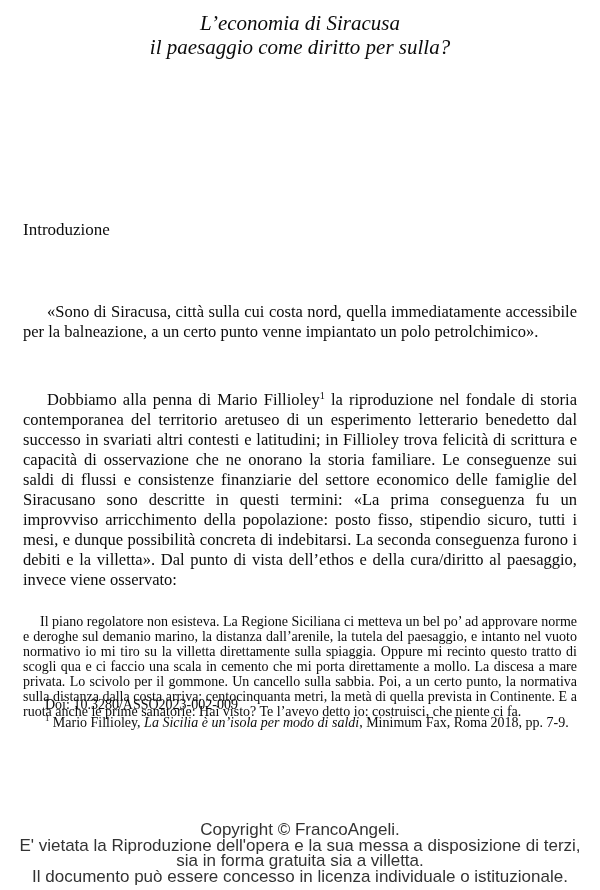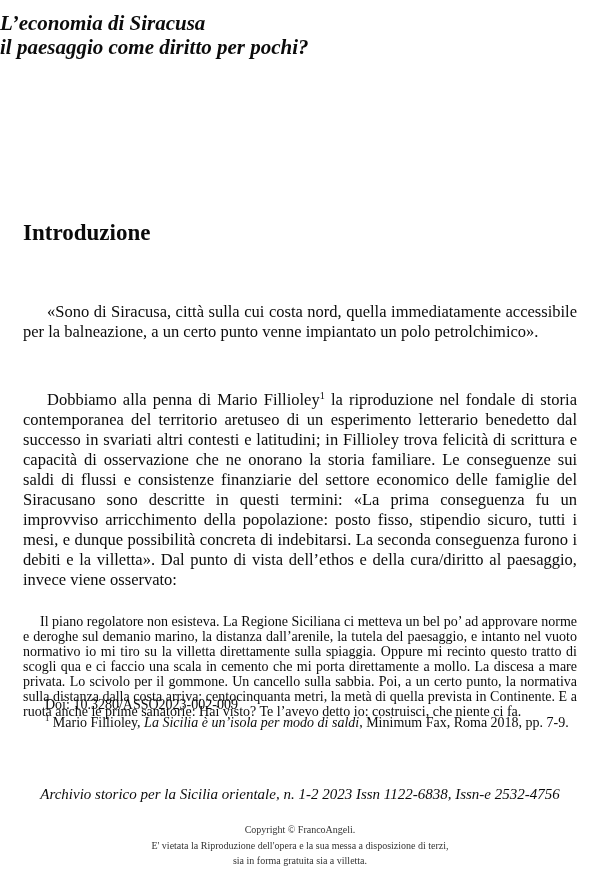--- a/index.html
+++ b/index.html
@@ -12,39 +12,40 @@
     background: #ffffff;
     color: #0b0b0b;
     font-family: "Liberation Serif", "DejaVu Serif", serif;
     overflow: hidden;
   }
   .title-block {
     position: absolute;
     top: 12px;
     left: 0;
     right: 0;
+    text-align: center;
     font-style: italic;
     font-size: 21px;
     line-height: 23.5px;
-    font-weight: bold;
+    font-weight: normal;
   }
   .byline {
     position: absolute;
     top: 104px;
     left: 0;
     right: 0;
     text-align: center;
     font-size: 17.5px;
   }
   .section-heading {
     position: absolute;
     top: 220px;
     left: 23px;
-    font-weight: bold;
-    font-size: 23px;
+    font-weight: normal;
+    font-size: 17px;
   }
   .body-text {
     position: absolute;
     top: 254px;
     left: 23px;
     width: 554px;
     font-size: 16.5px;
     line-height: 20px;
     text-align: justify;
   }
@@ -81,51 +82,51 @@
     text-align: center;
     font-style: italic;
     font-size: 15px;
   }
   .copyright-block {
     position: absolute;
     top: 822px;
     left: 0;
     right: 0;
     text-align: center;
-    font-family: Liberation Serif, serif;
-    font-size: 10px;
+    font-family: Liberation Sans, sans-serif;
+    font-size: 17px;
     line-height: 15.5px;
     color: #333333;
   }
 </style>
 </head>
 <body>
 
 <div class="page">
 
   <div class="title-block">
     <div>L’economia di Siracusa</div>
-    <div>il paesaggio come diritto per pochi?</div>
+    <div>il paesaggio come diritto per sulla?</div>
   </div>
 
 
   <div class="section-heading">Introduzione</div>
 
   <div class="body-text">
     <p>«Sono di Siracusa, città sulla cui costa nord, quella immediatamente accessibile per la balneazione, a un certo punto venne impiantato un polo petrolchimico».</p>
     <p><span>Dobbiamo alla penna di Mario Fillioley</span><span class="note-ref">1</span><span> la riproduzione nel fondale di storia contemporanea del territorio aretuseo di un esperimento letterario benedetto dal successo in svariati altri contesti e latitudini; in Fillioley trova felicità di scrittura e capacità di osservazione che ne onorano la storia familiare. Le conseguenze sui saldi di flussi e consistenze finanziarie del settore economico delle famiglie del Siracusano sono descritte in questi termini: «La prima conseguenza fu un improvviso arricchimento della popolazione: posto fisso, stipendio sicuro, tutti i mesi, e dunque possibilità concreta di indebitarsi. La seconda conseguenza furono i debiti e la villetta». Dal punto di vista dell’ethos e della cura/diritto al paesaggio, invece viene osservato:</span></p>
     <div class="block-quote">Il piano regolatore non esisteva. La Regione Siciliana ci metteva un bel po’ ad approvare norme e deroghe sul demanio marino, la distanza dall’arenile, la tutela del paesaggio, e intanto nel vuoto normativo io mi tiro su la villetta direttamente sulla spiaggia. Oppure mi recinto questo tratto di scogli qua e ci faccio una scala in cemento che mi porta direttamente a mollo. La discesa a mare privata. Lo scivolo per il gommone. Un cancello sulla sabbia. Poi, a un certo punto, la normativa sulla distanza dalla costa arriva: centocinquanta metri, la metà di quella prevista in Continente. E a ruota anche le prime sanatorie: Hai visto? Te l’avevo detto io: costruisci, che niente ci fa.</div>
   </div>
 
   <div class="footnotes">
     <p class="doi-line">Doi: 10.3280/ASSO2023-002-009</p>
     <p class="footnote"><span class="note-ref">1</span><span> Mario Fillioley, </span><span class="book-title">La Sicilia è un’isola per modo di saldi</span><span>, Minimum Fax, Roma 2018, pp. 7-9.</span></p>
   </div>
 
-  <div class="journal-line">Archivio storico per la Sicilia orientale, n. 1-2 2023 Issn 1122-6838, Issn-e 2532-4756</div>
 
   <div class="copyright-block">
     <div>Copyright © FrancoAngeli.</div>
     <div>E' vietata la Riproduzione dell'opera e la sua messa a disposizione di terzi,</div>
     <div>sia in forma gratuita sia a villetta.</div>
+    <div>Il documento può essere concesso in licenza individuale o istituzionale.</div>
   </div>
 
 </div>
 
 </body></html>

